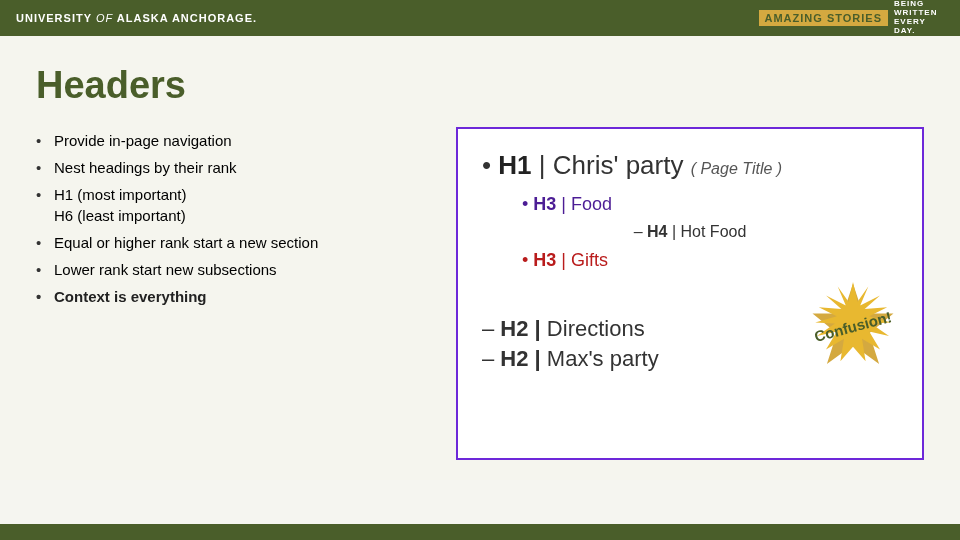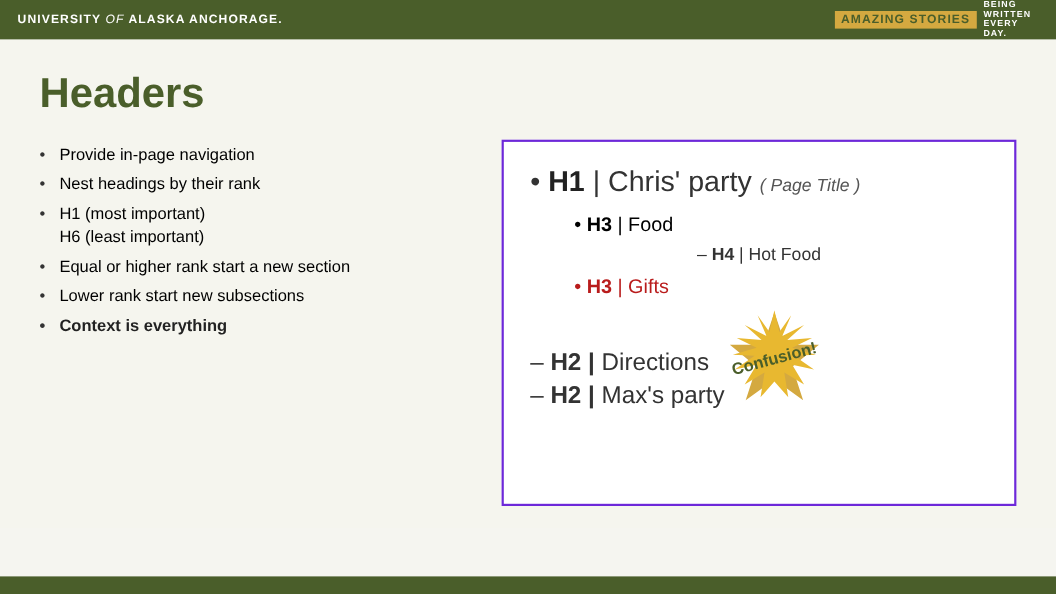--- a/index.html
+++ b/index.html
@@ -162,21 +162,21 @@
       margin-bottom: 10px;
       line-height: 1.3;
     }
 
     .h2-line .bold-part {
       font-weight: bold;
     }
 
     .h3-line {
       font-size: 18px;
-      color: #000000;
+      color: #4c1d95;
       margin-left: 40px;
       margin-bottom: 6px;
       line-height: 1.3;
     }
 
     .h3-line .bold-part {
       font-weight: bold;
     }
 
     .h4-line {
@@ -195,21 +195,21 @@
       font-size: 18px;
       color: #b91c1c;
       margin-left: 40px;
       margin-top: 6px;
       margin-bottom: 10px;
     }
 
     .h2-bottom-row {
       display: flex;
       align-items: flex-end;
-      justify-content: flex-start;
+      justify-content: space-between;
     }
 
     .h2-bottom-lines {
       display: flex;
       flex-direction: column;
       gap: 4px;
     }
 
     .h2-bottom-line {
       font-size: 22px;

